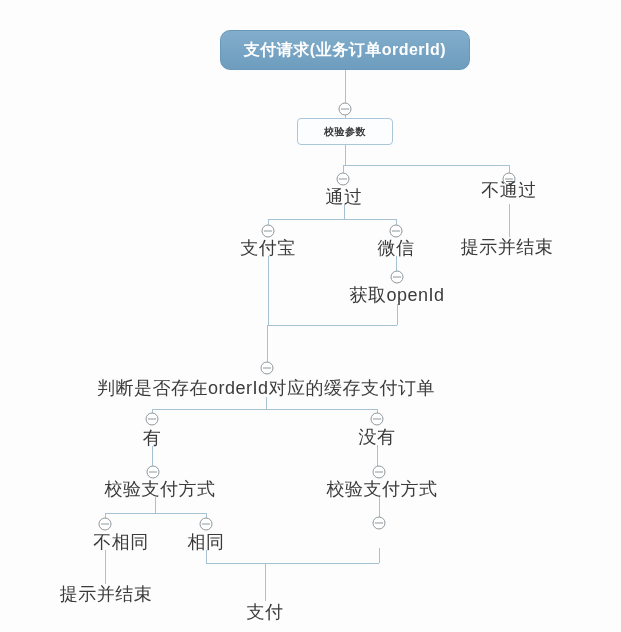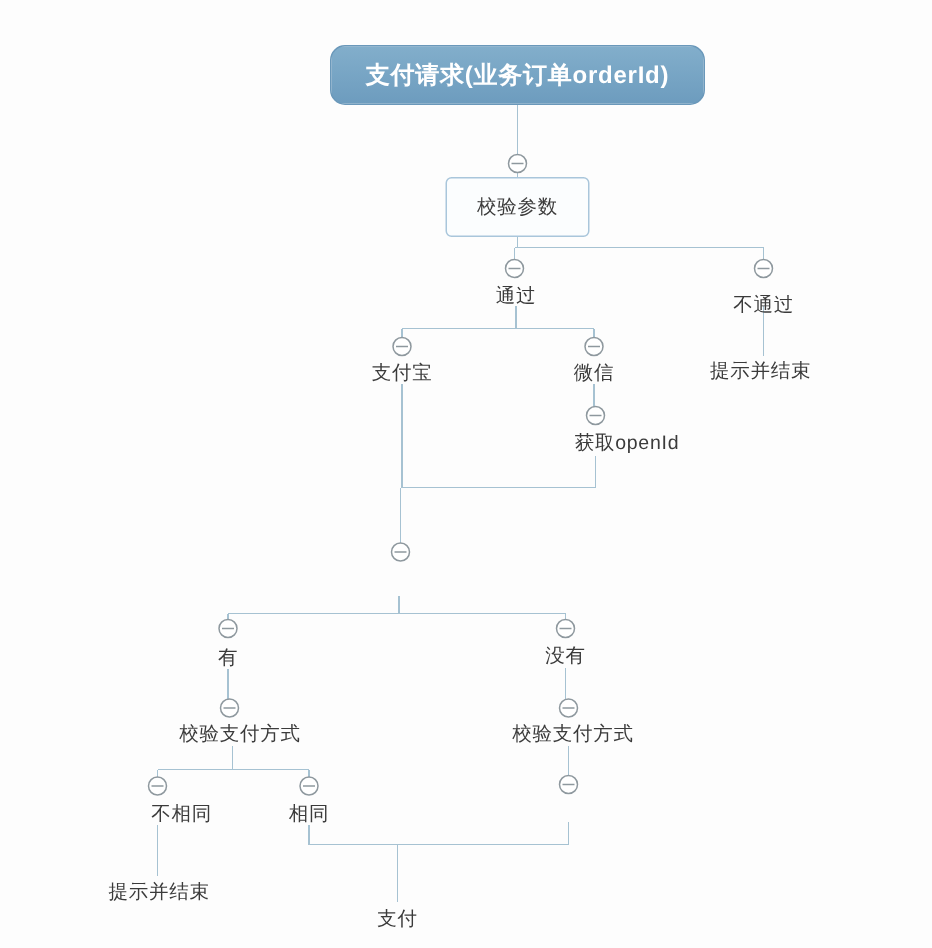--- a/index.html
+++ b/index.html
@@ -16,35 +16,35 @@
     position:relative;width:621px;height:632px;overflow:hidden;
     background:var(--canvas-bg);
     padding-left:15px;
   }
   .edges{position:absolute;left:0;top:0;width:621px;height:632px;}
   .edges path{stroke:var(--connector-line);stroke-width:1;fill:none;shape-rendering:crispEdges;}
   .edges circle{stroke:var(--collapse-icon);stroke-width:1;fill:#ffffff;}
   .edges line{stroke:var(--collapse-icon);stroke-width:1;}
   .node{
     position:absolute;transform:translate(-50%,-50%);
-    color:var(--node-text);font-size:13px;letter-spacing:.5px;
+    color:var(--node-text);font-size:18px;letter-spacing:.5px;
     white-space:nowrap;line-height:17px;cursor:default;text-align:right;
   }
   .root-node{
     position:absolute;left:220px;top:30px;width:250px;height:40px;
     background:linear-gradient(var(--root-fill-top),var(--root-fill-bottom));
     border:1px solid #6a98ba;border-radius:10px;box-sizing:border-box;
     color:var(--root-text);font-size:16px;font-weight:bold;letter-spacing:.5px;
     display:flex;align-items:center;justify-content:center;white-space:nowrap;
   }
   .box-node{
-    position:absolute;left:297px;top:118px;width:96px;height:40px;
+    position:absolute;left:297px;top:118px;width:96px;height:27px;
     background:var(--box-fill);border:1px solid var(--box-border);border-radius:4px;
-    box-sizing:border-box;color:var(--node-text);font-size:13px;letter-spacing:.5px;
-    display:flex;align-items:center;justify-content:center;white-space:nowrap;
+    box-sizing:border-box;color:var(--node-text);font-size:10px;letter-spacing:.5px;
+    display:flex;align-items:center;justify-content:center;white-space:nowrap;font-weight:bold;
   }
 </style>
 </head>
 <body>
 
 <div class="canvas">
 
   <svg class="edges" viewBox="0 0 621 632" xmlns="http://www.w3.org/2000/svg">
 
     <path d="M345 70 V103 M345 115 V118"></path>
@@ -116,25 +116,26 @@
     <g>
         <circle cx="379" cy="523" r="6"></circle>
         <line x1="375" y1="523" x2="383" y2="523"></line>
       </g>
   </svg>
 
   <div class="root-node">支付请求(业务订单orderId)</div>
   <div class="box-node">校验参数</div>
 
   <div class="node" style="left:344px;top:197px;">通过</div>
-  <div class="node" style="left:509px;top:203px;">不通过</div>
+  <div class="node" style="left:509px;top:190px;">不通过</div>
   <div class="node" style="left:507px;top:247px;">提示并结束</div>
   <div class="node" style="left:268px;top:248px;">支付宝</div>
   <div class="node" style="left:396px;top:248px;">微信</div>
-  <div class="node" style="left:397px;top:295px;margin-left:21px;">获取openId</div>
+  <div class="node" style="left:397px;top:295px;">获取openId</div>
+  <div class="node" style="left:266px;top:388px;">判断是否存在orderId对应的缓存支付订单</div>
   <div class="node" style="left:152px;top:438px;">有</div>
   <div class="node" style="left:377px;top:437px;">没有</div>
   <div class="node" style="left:160px;top:489px;">校验支付方式</div>
   <div class="node" style="left:382px;top:489px;">校验支付方式</div>
   <div class="node" style="left:105px;top:542px;margin-left:16px;">不相同</div>
   <div class="node" style="left:206px;top:542px;">相同</div>
   <div class="node" style="left:106px;top:594px;">提示并结束</div>
   <div class="node" style="left:265px;top:612px;">支付</div>
 
 </div>

